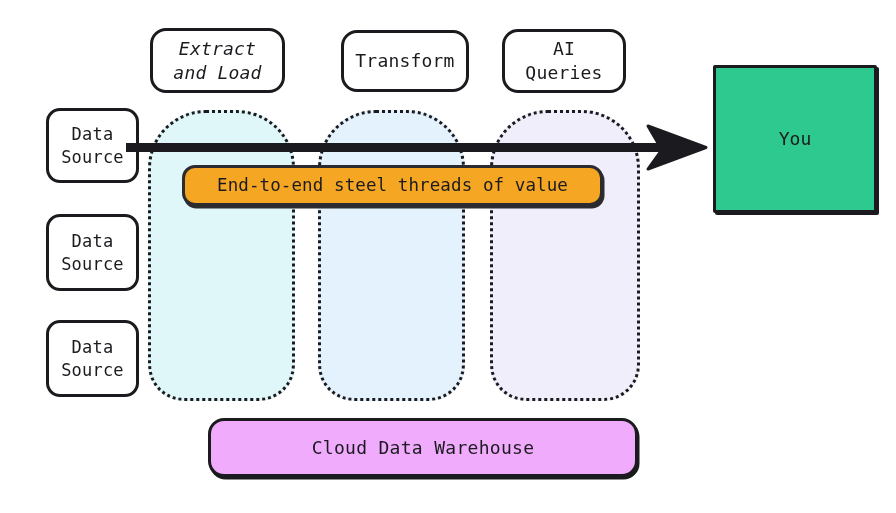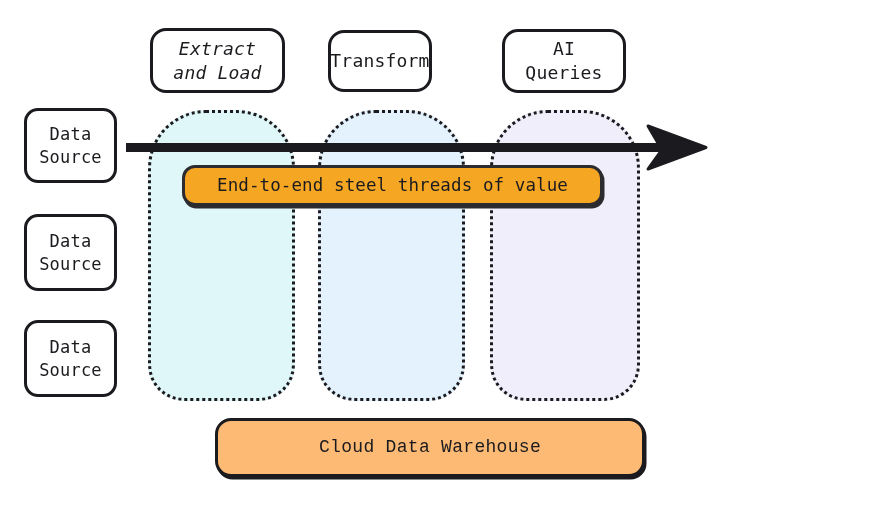--- a/index.html
+++ b/index.html
@@ -35,20 +35,21 @@
   .sketch-box {
     background: #ffffff;
     border: 3px solid #1b1b1f;
     border-radius: 16px;
     font-size: 18px;
     letter-spacing: 0.2px;
   }
   .sketch-box.small {
     font-size: 17px;
     border-radius: 14px;
+    margin-left: 22px;
   }
 
   
   .stage-col {
     position: absolute;
     box-sizing: border-box;
     border: 3.5px dotted #1b1b1f;
     border-radius: 58px 58px 36px 36px;
   }
 
@@ -113,36 +114,39 @@
 
   <div class="stage-col" style="left:318px; top:110px; width:147px; height:291px; background:#e3f2fc;"></div>
 
   <div class="stage-col" style="left:490px; top:110px; width:150px; height:291px; background:#f0eefb;"></div>
 
   <div class="node sketch-box" style="left:150px; top:28px; width:135px; height:65px;font-style:italic;">
     <span>Extract
 and Load</span>
   </div>
 
-  <div class="node sketch-box" style="left:328px; top:30px; width:104px; height:62px;">
+  <div class="node sketch-box" style="left:341px; top:30px; width:128px; height:62px;">
     <span>Transform</span>
   </div>
 
   <div class="node sketch-box" style="left:502px; top:29px; width:124px; height:64px;">
     <span>AI
 Queries</span>
   </div>
 
   <svg class="arrow-svg" viewBox="0 0 896 513" xmlns="http://www.w3.org/2000/svg">
     <line x1="126" y1="147.5" x2="688" y2="147.5" stroke="#1b1b1f" stroke-width="9" stroke-linecap="butt"></line>
     <path d="M 648 126 L 706 147.5 L 648 169 L 662 149.5 L 660 146.5 Z" fill="#1b1b1f" stroke="#1b1b1f" stroke-width="3" stroke-linejoin="round"></path>
   </svg>
 
   <div class="node banner" style="left:182px; top:165px; width:421px; height:41px; background:#f5a623;">
     <span>End-to-end steel threads of value</span>
   </div>
 
-  <div class="node warehouse" style="left:215px; top:418px; width:430px; height:59px; background:#fdba74;font-family:Liberation Mono, monospace;">
+  <div class="node warehouse" style="left:208px; top:418px; width:430px; height:59px; background:#f0abfc;">
     <span>Cloud Data Warehouse</span>
   </div>
 
+  <div class="node you-box" style="left:713px; top:65px; width:164px; height:148px; background:#2ec98e;">
+    <span>You</span>
+  </div>
 
 </div>
 
 </body></html>

